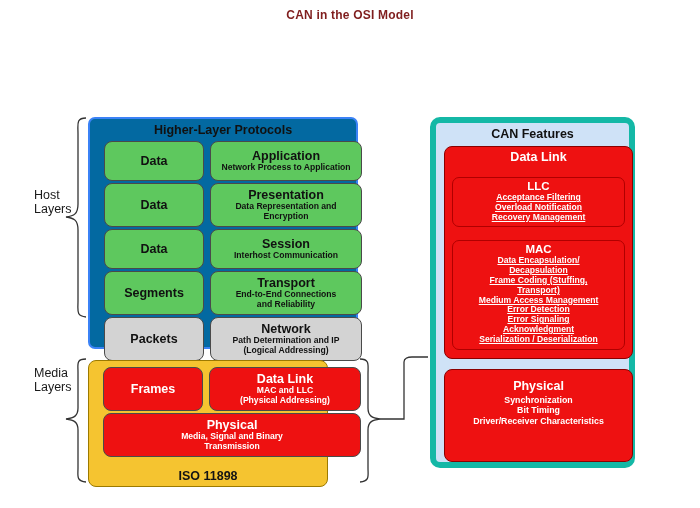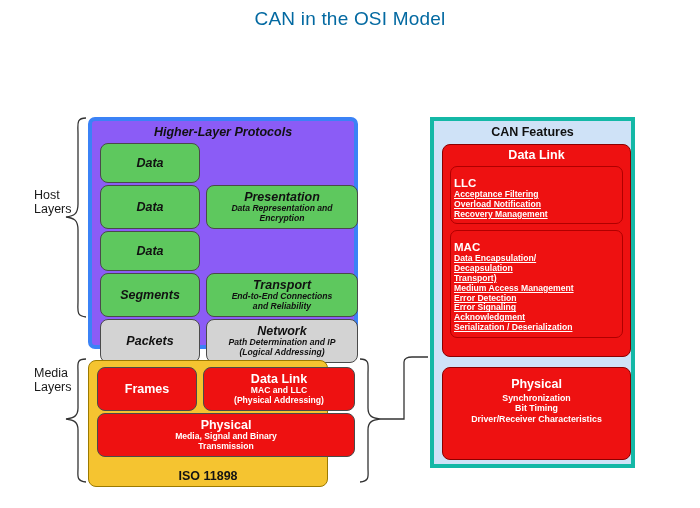--- a/index.html
+++ b/index.html
@@ -16,24 +16,24 @@
     color: #111111;
   }
 
   
   #page-title {
     position: absolute;
     top: 8px;
     left: 0;
     width: 700px;
     text-align: center;
-    font-size: 19px;
-    font-weight: normal;
+    font-size: 12px;
+    font-weight: bold;
     letter-spacing: 0.2px;
-    color: #0369a1;
+    color: #7f1d1d;
   }
 
   
   .brace-label {
     position: absolute;
     left: 6px;
     width: 58px;
     text-align: left;
     font-size: 12.5px;
     line-height: 14px;
@@ -45,40 +45,39 @@
 
   .brace-svg { position: absolute; }
 
   
   #osi-panel {
     position: absolute;
     left: 88px;
     top: 117px;
     width: 270px;
     height: 232px;
-    background: #8b5cf6;
-    border: 4px solid #3b82f6;
+    background: #0369a1;
+    border: 2px solid #3b82f6;
     border-radius: 7px;
     box-sizing: border-box;
-    font-style: italic;
   }
   #osi-panel-title {
     position: absolute;
     top: 4px;
     left: 0;
     width: 100%;
     text-align: center;
     font-size: 12.5px;
     font-weight: bold;
     color: #111;
   }
 
   .osi-row {
     position: absolute;
-    left: 8px;
+    left: 14px;
     width: 258px;
     display: flex;
     gap: 6px;
     box-sizing: border-box;
   }
   .cell {
     border: 1px solid #4a4a4a;
     border-radius: 8px;
     box-sizing: border-box;
     display: flex;
@@ -140,22 +139,22 @@
   }
 
   
   #can-panel {
     position: absolute;
     left: 430px;
     top: 117px;
     width: 205px;
     height: 351px;
     background: #cfe2f7;
-    border: 4px solid #14b8a6;
-    border-radius: 0;
+    border: 6px solid #14b8a6;
+    border-radius: 10px;
     box-sizing: border-box;
   }
   #can-panel-title {
     position: absolute;
     top: 4px;
     left: 0;
     width: 100%;
     text-align: center;
     font-size: 12.5px;
     font-weight: bold;
@@ -171,25 +170,26 @@
     box-sizing: border-box;
   }
   .can-block-title {
     text-align: center;
     font-size: 12.5px;
     font-weight: bold;
     color: #ffffff;
     margin: 3px 0 2px 0;
   }
   .can-sub {
-    margin: 4px 7px 6px 7px;
+    margin: 13px 7px 6px 7px;
     background: #ee1111;
     border: 1px solid #b00000;
     border-radius: 7px;
-    padding: 10px 3px 4px 3px;
+    padding: 2px 3px 4px 3px;
+    text-align: center;
   }
   .can-sub-title {
     font-size: 11.5px;
     font-weight: bold;
     color: #ffffff;
     line-height: 13px;
   }
   .can-sub-line {
     font-size: 8.6px;
     font-weight: bold;
@@ -233,36 +233,44 @@
   <path d="M46 63 L46 120 C46 124, 50 125, 54 125 L70 125" fill="none" stroke="#333" stroke-width="1.3" opacity="0"></path>
 </svg>
 
 <div id="osi-panel">
   <div id="osi-panel-title">Higher-Layer Protocols</div>
 
   <div class="osi-row" style="top:22px; height:40px;">
     <div class="cell cell-left c-green">
       <div class="pdu-text">Data</div>
     </div>
+    <div class="cell cell-right c-green">
+      <div class="layer-name">Application</div>
+      <div class="layer-desc">Network Process to Application</div>
+    </div>
   </div>
 
   <div class="osi-row" style="top:64px; height:44px;">
     <div class="cell cell-left c-green">
       <div class="pdu-text">Data</div>
     </div>
     <div class="cell cell-right c-green">
       <div class="layer-name">Presentation</div>
       <div class="layer-desc">Data Representation and</div>
       <div class="layer-desc">Encryption</div>
     </div>
   </div>
 
   <div class="osi-row" style="top:110px; height:40px;">
     <div class="cell cell-left c-green">
       <div class="pdu-text">Data</div>
+    </div>
+    <div class="cell cell-right c-green">
+      <div class="layer-name">Session</div>
+      <div class="layer-desc">Interhost Communication</div>
     </div>
   </div>
 
   <div class="osi-row" style="top:152px; height:44px;">
     <div class="cell cell-left c-green">
       <div class="pdu-text">Segments</div>
     </div>
     <div class="cell cell-right c-green">
       <div class="layer-name">Transport</div>
       <div class="layer-desc">End-to-End Connections</div>
@@ -316,20 +324,21 @@
       <div class="can-sub-title">LLC</div>
       <div class="can-sub-line">Acceptance Filtering</div>
       <div class="can-sub-line">Overload Notification</div>
       <div class="can-sub-line">Recovery Management</div>
     </div>
 
     <div class="can-sub">
       <div class="can-sub-title">MAC</div>
       <div class="can-sub-line">Data Encapsulation/</div>
       <div class="can-sub-line">Decapsulation</div>
+      <div class="can-sub-line">Frame Coding (Stuffing,</div>
       <div class="can-sub-line">Transport)</div>
       <div class="can-sub-line">Medium Access Management</div>
       <div class="can-sub-line">Error Detection</div>
       <div class="can-sub-line">Error Signaling</div>
       <div class="can-sub-line">Acknowledgment</div>
       <div class="can-sub-line">Serialization / Deserialization</div>
     </div>
   </div>
 
   <div class="can-block" style="top:246px; height:93px; padding-top:6px;">

